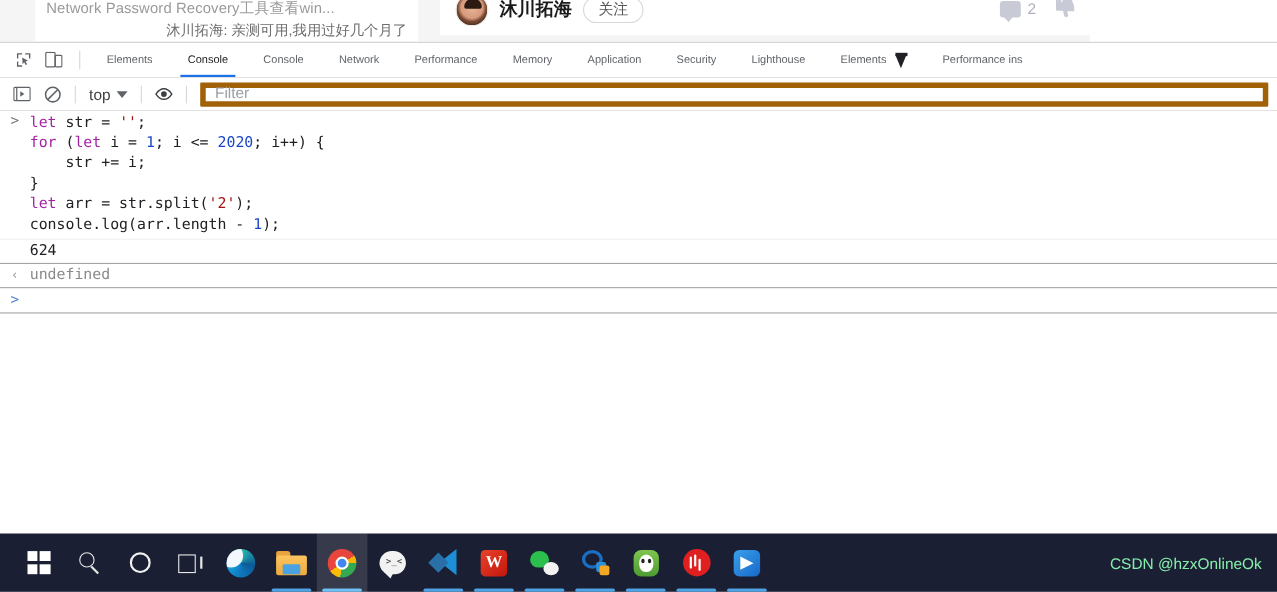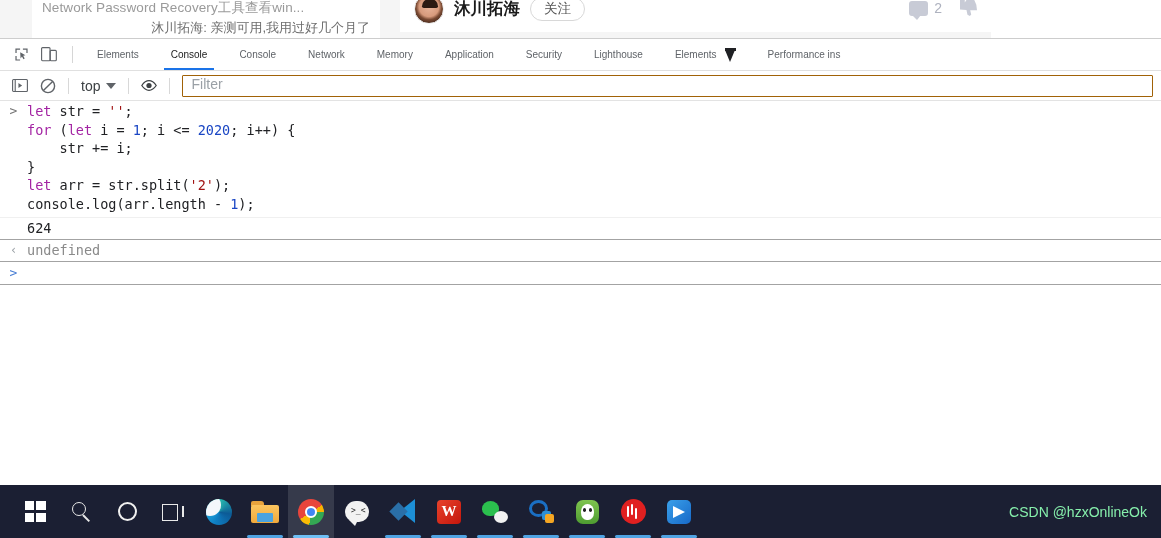--- a/index.html
+++ b/index.html
@@ -129,22 +129,22 @@
   .ctx-select {
     display: flex; align-items: center; gap: 6px; padding: 0 6px;
     font-size: 14px; color: #3c4043; cursor: pointer; height: 22px; justify-content: space-between;
   }
   .caret-dn {
     width: 0; height: 0; border-left: 5px solid transparent;
     border-right: 5px solid transparent; border-top: 6px solid #5f6368;
   }
   .filter-box {
     flex: 1; height: 22px; margin-left: 6px; margin-right: 8px;
-    border: 1px solid #a16207; border-radius: 1px; background: #fff;
-    display: flex; align-items: flex-start; padding: 0 8px;
+    border: 5px solid #a16207; border-radius: 1px; background: #fff;
+    display: flex; align-items: flex-end; padding: 0 8px;
   }
   .filter-box input {
     border: none; outline: none; width: 100%; font-size: 14px;
     color: #3c4043; font-family: "Liberation Sans", sans-serif; background: transparent;
   }
   .filter-box input::placeholder { color: #9aa0a6; }
 
   
   .console-body {
     flex: 1; overflow: hidden; background: #fff;
@@ -405,20 +405,23 @@
           <span>Elements</span>
         </div>
         <div class="dt-tab active">
           <span>Console</span>
         </div>
         <div class="dt-tab">
           <span>Console</span>
         </div>
         <div class="dt-tab">
           <span>Network</span>
+        </div>
+        <div class="dt-tab">
+          <span>Performance</span>
         </div>
         <div class="dt-tab">
           <span>Memory</span>
         </div>
         <div class="dt-tab">
           <span>Application</span>
         </div>
         <div class="dt-tab">
           <span>Security</span>
         </div>

